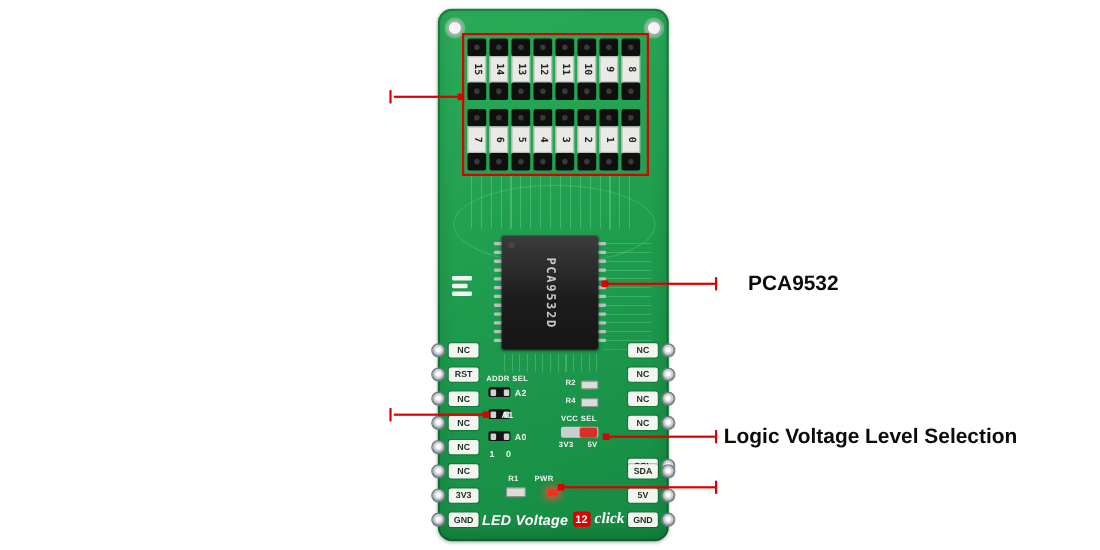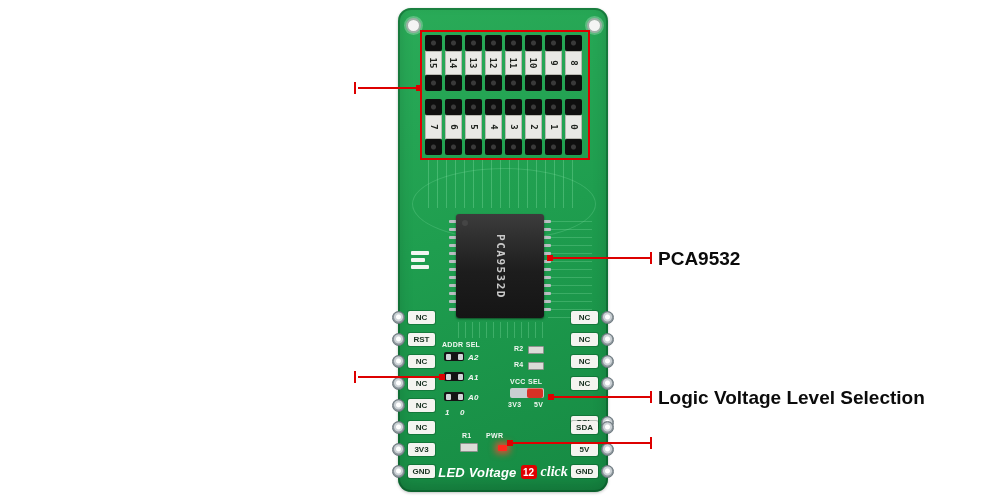--- a/index.html
+++ b/index.html
@@ -46,33 +46,33 @@
   .ic-label{transform:rotate(90deg);white-space:nowrap;
       font:700 11px "DejaVu Sans Mono",monospace;color:#c9c9c9;letter-spacing:1.5px;}
   .ic-dot{position:absolute;left:64px;top:212px;width:6px;height:6px;border-radius:50%;background:#454545;}
 
   
   .mlogo{position:absolute;left:13px;top:243px;width:18px;}
   .mlogo i{display:block;height:4px;background:#f2f6f2;border-radius:1px;margin-bottom:3px;}
   .mlogo i:nth-child(2){width:14px;}
 
   
-  .srow{position:absolute;height:14px;display:flex;align-items:flex-start;gap:3px;}
+  .srow{position:absolute;height:14px;display:flex;align-items:center;gap:3px;}
   .srow.left{left:-6px;}
   .srow.right{right:-6px;}
   .pad{width:11px;height:11px;border-radius:50%;border:1px solid #6e7a80;
        background:radial-gradient(circle at 50% 45%,#ffffff 0 2px,#ccd2d6 3px 4px,#8d969c 5px);}
   .plabel{width:27px;height:13px;background:#f4f4f0;border-radius:2px;color:#16301f;
        font:700 8px "Liberation Sans",sans-serif;display:flex;align-items:center;justify-content:center;
        box-shadow:0 0 0 1px rgba(0,40,15,.25);}
 
   
   .silk{position:absolute;color:#f2f7f2;font:700 7px "Liberation Sans",sans-serif;
         letter-spacing:.3px;white-space:nowrap;}
-  .silk.s8{font-size:8px;font-style:italic;}
+  .silk.s8{font-size:8px;}
 
   
   .jcomp{position:absolute;width:20px;height:9px;background:#141414;border-radius:2px;}
   .jcomp:before,.jcomp:after{content:"";position:absolute;top:1.5px;width:5px;height:6px;background:#cfd4d6;border-radius:1px;}
   .jcomp:before{left:1.5px;} .jcomp:after{right:1.5px;}
   .rcomp{position:absolute;background:#dcdcd8;border:1px solid #8f938f;border-radius:1px;}
   .vccj{position:absolute;left:112px;top:380px;width:34px;height:10px;background:#c9ced0;border-radius:2px;}
   .vccj .shunt{position:absolute;right:1px;top:0;width:16px;height:10px;background:#d93025;border-radius:2px;
         box-shadow:inset 0 1px 0 rgba(255,255,255,.35);}
   .led{position:absolute;left:100px;top:437px;width:9px;height:6px;background:#ff2a1e;border-radius:1px;
@@ -326,21 +326,21 @@
       </div>
     <div class="srow right" style="top:457px">
         <span class="plabel">GND</span>
         <span class="pad"></span>
       </div>
 
     <div class="silk" style="left:44px;top:333px">ADDR SEL</div>
     <div class="jcomp" style="left:46px;top:344px"></div>
     <div class="silk s8" style="left:70px;top:345px">A2</div>
     <div class="jcomp" style="left:46px;top:364px"></div>
-    <div class="silk s8" style="left:70px;top:365px">A1</div>
+    <div class="silk s8" style="left:58px;top:365px">A1</div>
     <div class="jcomp" style="left:46px;top:384px"></div>
     <div class="silk s8" style="left:70px;top:385px">A0</div>
     <div class="silk s8" style="left:47px;top:400px">1</div>
     <div class="silk s8" style="left:62px;top:400px">0</div>
 
     <div class="silk" style="left:116px;top:337px">R2</div>
     <div class="rcomp" style="left:130px;top:338px;width:14px;height:6px"></div>
     <div class="silk" style="left:116px;top:353px">R4</div>
     <div class="rcomp" style="left:130px;top:354px;width:14px;height:6px"></div>
 
@@ -364,21 +364,21 @@
   </div>
 
   <div class="ann-tick" style="left:354px;top:82px"></div>
   <div class="ann-line" style="left:358px;top:87px;width:60px"></div>
   <div class="ann-mark" style="left:416px;top:85px"></div>
 
   <div class="ann-tick" style="left:354px;top:371px"></div>
   <div class="ann-line" style="left:358px;top:376px;width:82px"></div>
   <div class="ann-mark" style="left:439px;top:374px"></div>
 
-  <div class="ann-label" style="left:658px;top:248px">PCA9532</div>
+  <div class="ann-label" style="left:680px;top:248px">PCA9532</div>
   <div class="ann-mark" style="left:547px;top:255px"></div>
   <div class="ann-line" style="left:551px;top:257px;width:99px"></div>
   <div class="ann-tick" style="left:650px;top:252px"></div>
 
   <div class="ann-label" style="left:658px;top:387px">Logic Voltage Level Selection</div>
   <div class="ann-mark" style="left:548px;top:394px"></div>
   <div class="ann-line" style="left:552px;top:396px;width:98px"></div>
   <div class="ann-tick" style="left:650px;top:391px"></div>
 
   <div class="ann-mark" style="left:507px;top:440px"></div>

